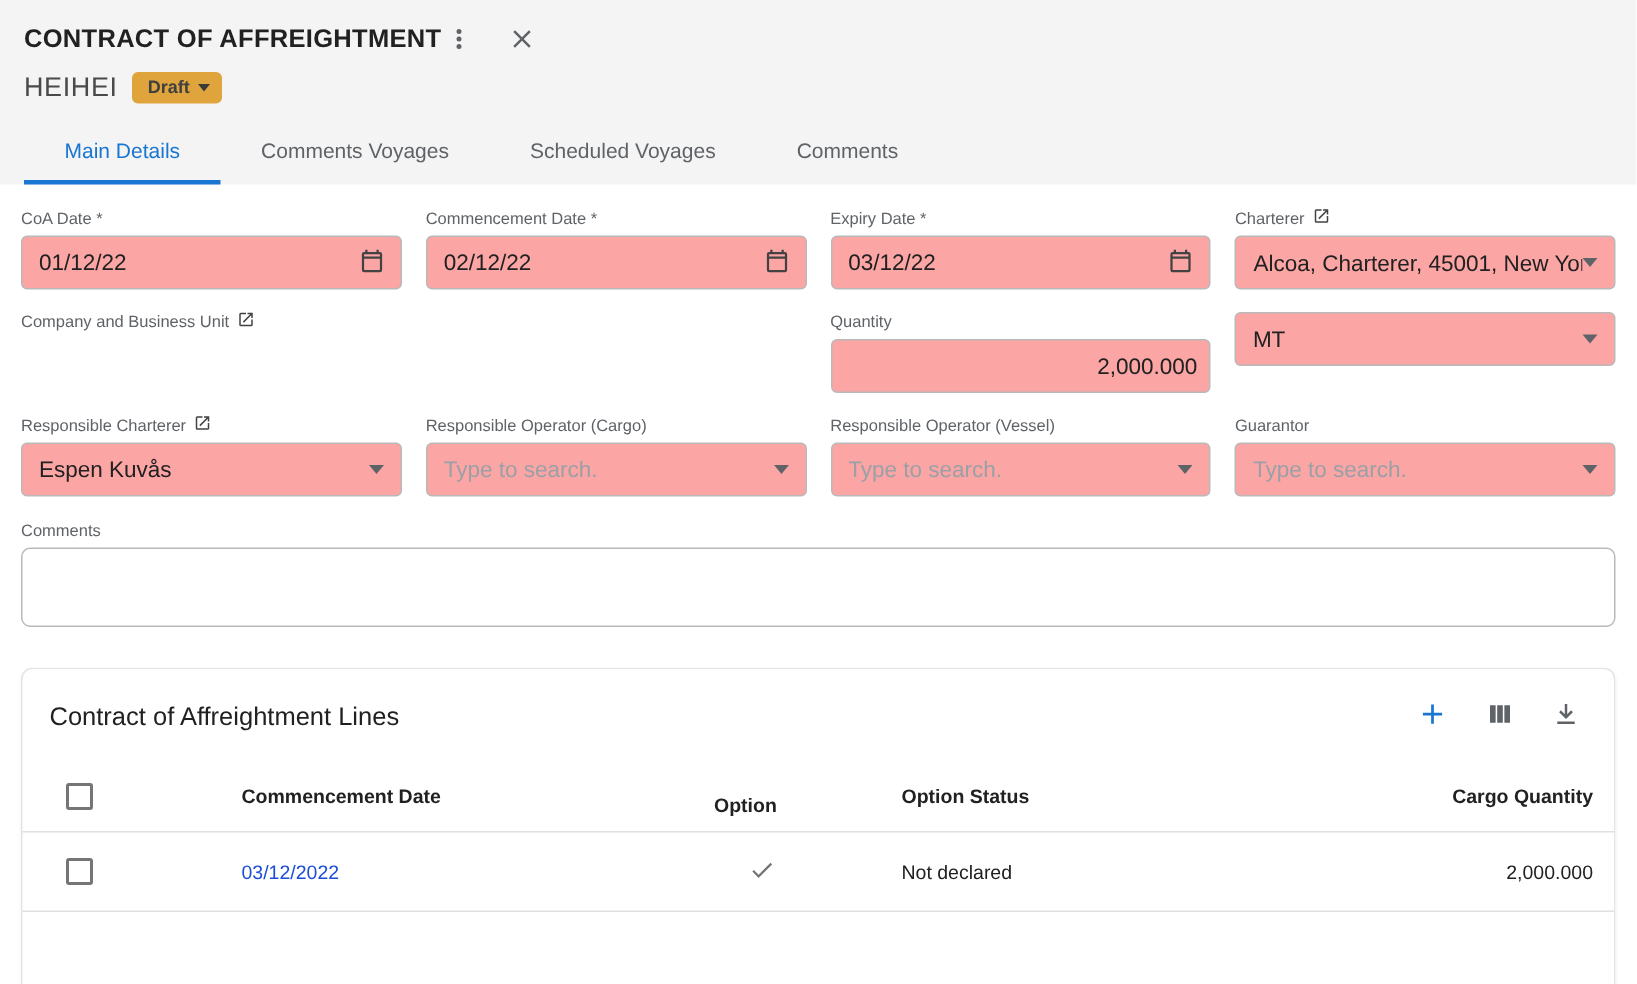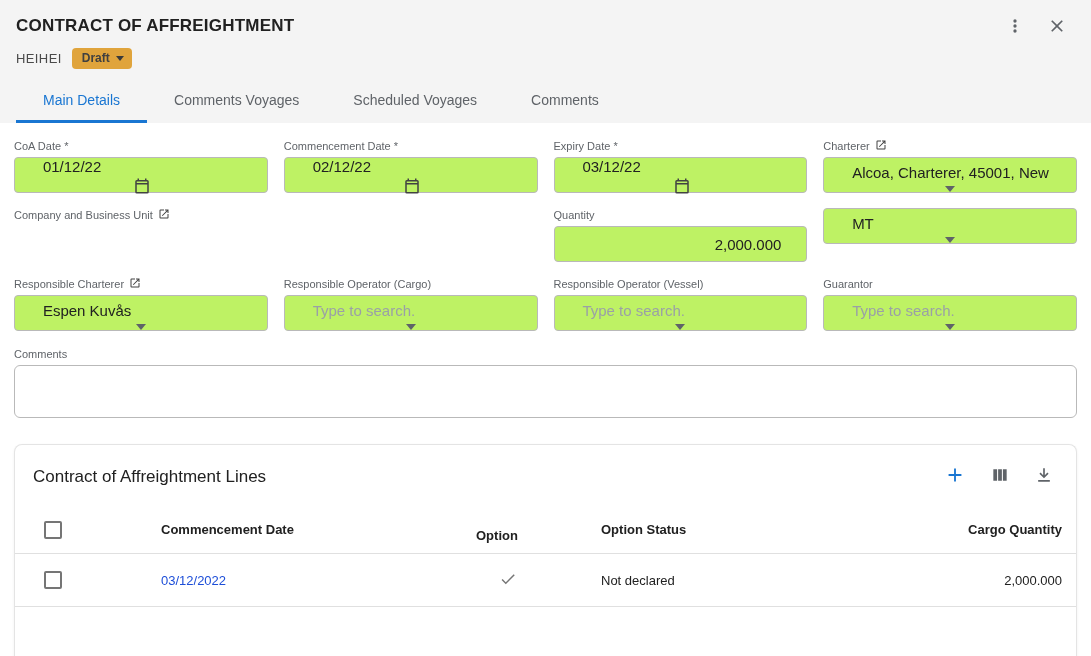--- a/index.html
+++ b/index.html
@@ -4,48 +4,48 @@
 <style>
   * { box-sizing: border-box; margin: 0; padding: 0; }
   html, body {
     width: 1091px; height: 656px; overflow: hidden;
     background: #ffffff;
     font-family: "Liberation Sans", sans-serif;
     color: #212121;
   }
   
   .topbar { background: #f4f4f4; padding: 14px 16px 0 16px; }
-  .topbar-row { display: flex; align-items: flex-start; justify-content: space-between; }
+  .topbar-row { display: flex; align-items: flex-start; }
   .page-title { font-size: 17px; font-weight: 700; letter-spacing: .2px; padding-top: 2px; }
   .topbar-actions { display: flex; align-items: center; gap: 18px; padding-right: 6px; }
   .icon-btn { background: none; border: none; cursor: pointer; padding: 2px; display: flex; align-items: center; }
   .subtitle-row { display: flex; align-items: center; gap: 10px; margin-top: 7px; }
-  .subtitle { font-size: 13px; color: #4a4a4a; letter-spacing: .4px; }
+  .subtitle { font-size: 18px; color: #4a4a4a; letter-spacing: .4px; }
   .badge {
     background: #e0a43c; border: none; border-radius: 4px; cursor: pointer;
     font-family: inherit; font-size: 12px; font-weight: 700; color: #404040;
     padding: 3px 8px 4px 10px; display: inline-flex; align-items: center; gap: 6px;
   }
   .badge .caret { width: 0; height: 0; border-left: 4px solid transparent; border-right: 4px solid transparent; border-top: 5px solid #3a3a3a; }
   
   .tabs { display: flex; margin-top: 12px; }
   .tab {
     background: none; border: none; cursor: pointer; font-family: inherit;
     font-size: 14px; color: #5f6368; padding: 11px 27px 12px 27px;
     border-bottom: 3px solid transparent;
   }
   .tab.active { color: #1976d2; border-bottom-color: #1976d2; font-weight: 400; }
   
   .main { padding: 16px 14px 0 14px; }
   .form-grid { display: grid; grid-template-columns: repeat(4, 1fr); column-gap: 16px; row-gap: 15px; }
   .span2 { grid-column: span 2; }
   .field-label { font-size: 11px; color: #5f6368; margin-bottom: 5px; display: flex; align-items: center; gap: 5px; height: 13px; }
   .field-box {
-    height: 36px; border: 1px solid #b9b9b9; border-radius: 4px; background: #bef264;
-    display: flex; align-items: center; padding: 0 8px 0 11px;  flex-direction: column;
+    height: 36px; border: 1px solid #b9b9b9; border-radius: 4px; background: #fca5a5;
+    display: flex; align-items: center; padding: 0 8px 0 11px; 
   }
   .field-box input {
     border: none; outline: none; background: transparent; flex: 1; min-width: 0;
     font-family: inherit; font-size: 15px; color: #212121; padding: 0;
   }
   .field-box input::placeholder { color: #9aa0a6; }
   .field-box input.right { text-align: right; }
   .dd-caret { width: 0; height: 0; border-left: 5px solid transparent; border-right: 5px solid transparent; border-top: 6px solid #5f6368; margin-right: 3px; flex: none; }
   
   .comments-block { margin-top: 16px; }

